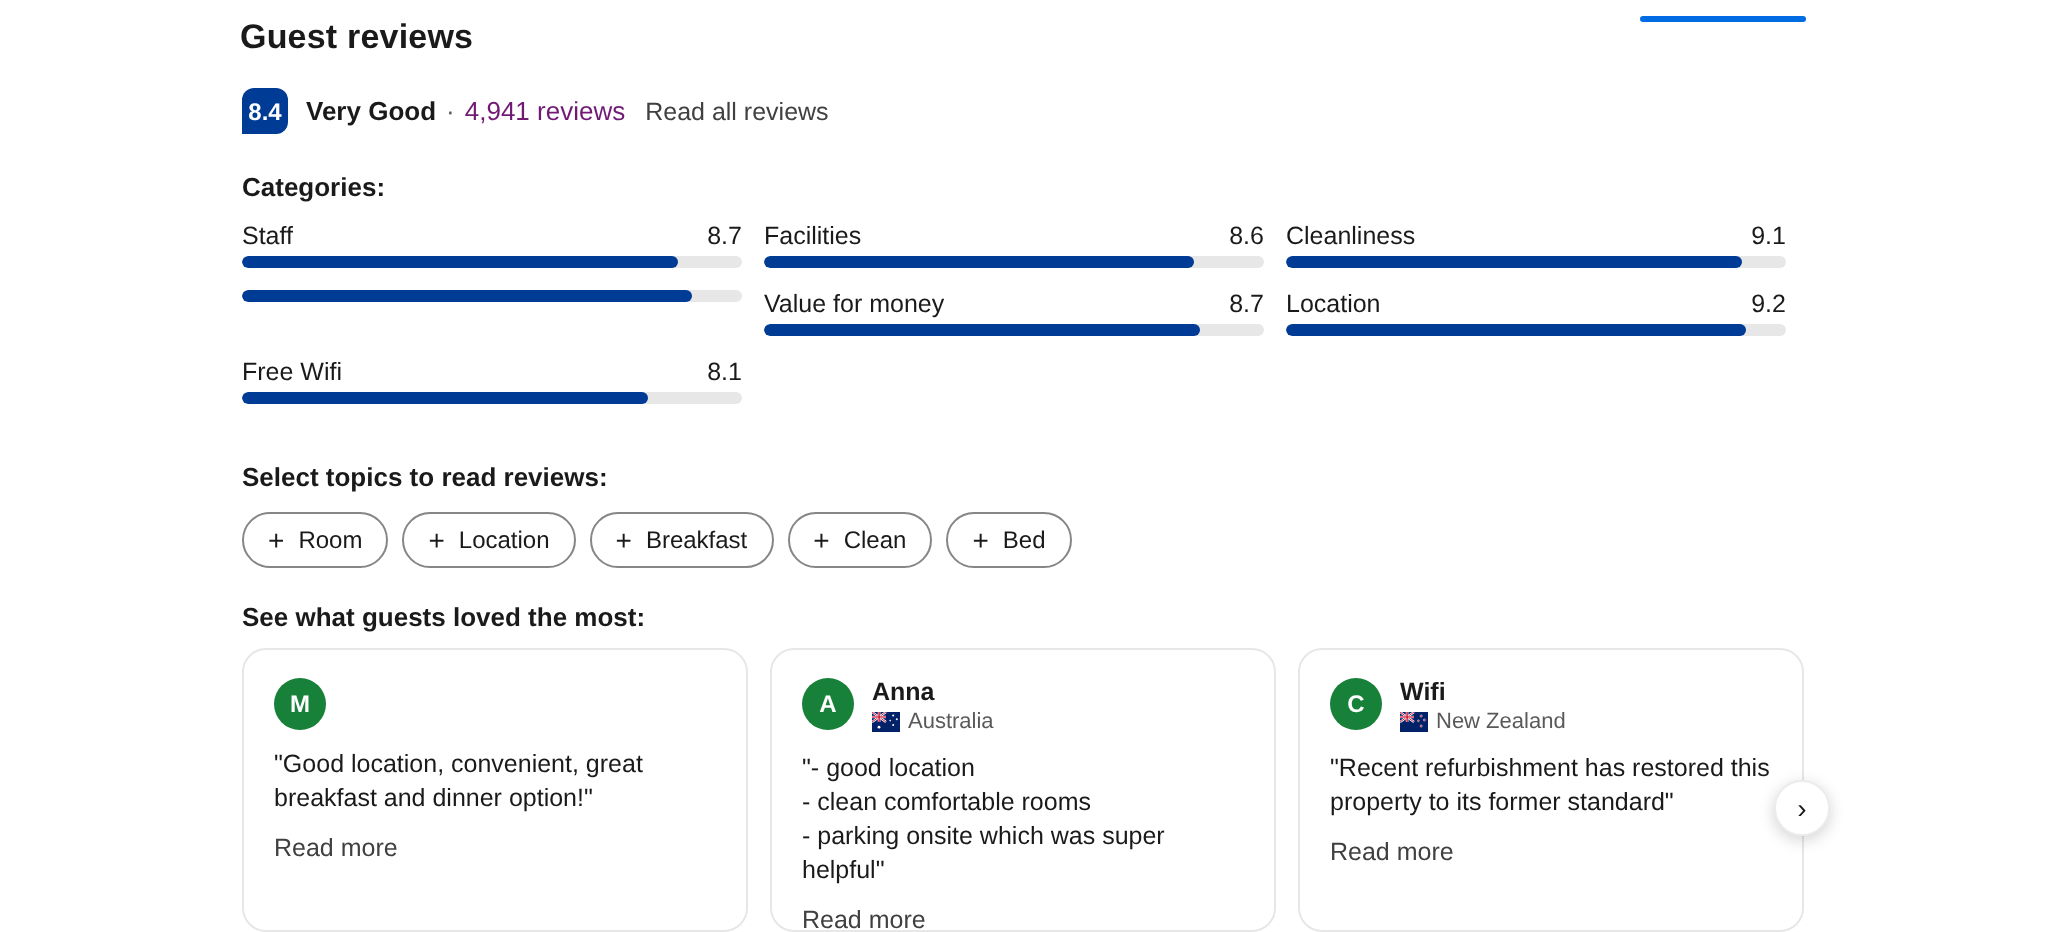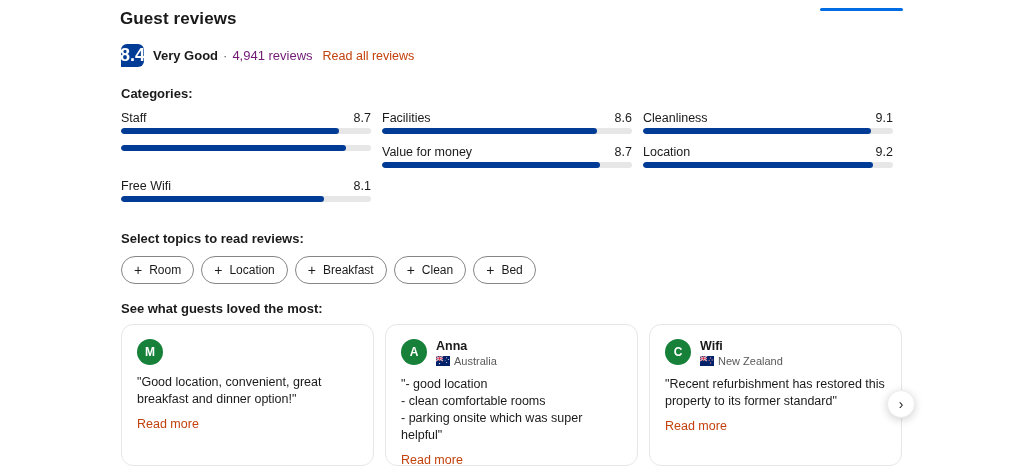--- a/index.html
+++ b/index.html
@@ -25,29 +25,29 @@
   }
 
   
   .rating-row {
     left: 121px; top: 44px;
     display: flex; align-items: center;
   }
   .score-badge {
     width: 23px; height: 23px;
     background: #003b95; color: #fff;
-    font-size: 18px; font-weight: 700;
+    font-size: 12px; font-weight: 700;
     display: flex; align-items: center; justify-content: center;
     border-radius: 6px 6px 6px 0;
     flex: 0 0 auto;
   }
   .rating-label { margin-left: 9px; font-size: 13px; font-weight: 700; }
   .rating-sep { margin-left: 5px; color: #595959; font-size: 13px; }
   .rating-count { margin-left: 5px; color: #701a75; font-size: 13px; text-align: right; }
-  .link { color: #c2410c; font-size: 12.5px; text-decoration: none; cursor: pointer; }
+  .link { color: #404040; font-size: 12.5px; text-decoration: none; cursor: pointer; }
   .read-all { margin-left: 10px; }
 
   .section-heading { font-size: 13px; font-weight: 700; }
   .cat-heading { left: 121px; top: 86px; }
 
   
   .cat-grid {
     left: 121px; top: 111px; width: 782px;
     display: grid;
     grid-template-columns: 250px 250px 250px;

